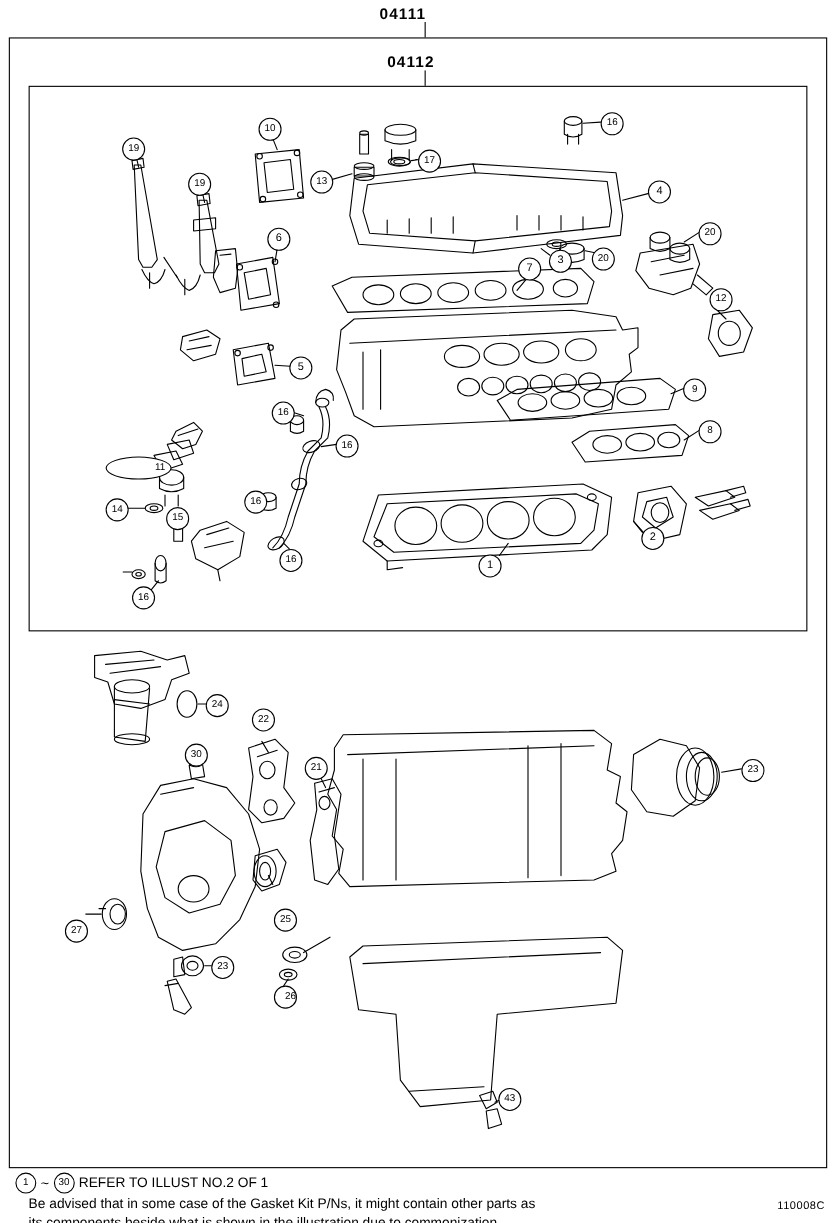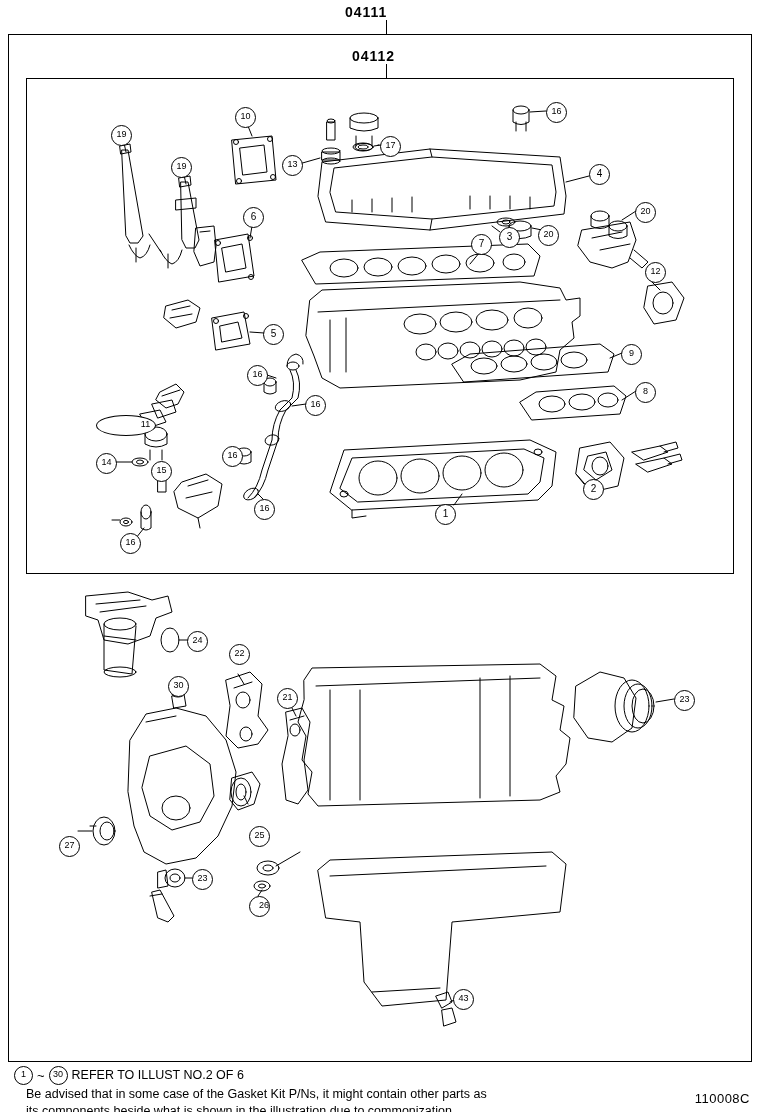--- a/index.html
+++ b/index.html
@@ -95,21 +95,21 @@
     line-height: 15px;
     text-align: center;
   }
   #footnote-head .tilde { font-size: 13px; }
   #footnote-head .text { font-size: 12.5px; }
   .footnote-line { font-size: 12.5px; margin-left: 12px; }
   #diagram-code {
     position: absolute;
     right: 10px;
     top: 1091px;
-    font-size: 13px;
+    font-size: 10px;
     letter-spacing: 0.5px;
   }
 
   
   #art {
     position: absolute;
     left: 0; top: 0;
     width: 760px; height: 1112px;
     pointer-events: none;
   }
@@ -447,20 +447,20 @@
   <div class="callout small" style="left:249px; top:896px;text-align:right;">26</div>
   <div class="callout small" style="left:59px;  top:822px;margin-top:14px;">27</div>
   <div class="callout small" style="left:453px; top:989px;">43</div>
   <div class="callout small" style="left:168px; top:676px;">30</div>
 
   <div id="footer">
     <div id="footnote-head">
       <span class="bubble">1</span>
       <span class="tilde">~</span>
       <span class="bubble">30</span>
-      <span class="text">REFER TO ILLUST NO.2 OF 6</span>
+      <span class="text">REFER TO ILLUST NO.2 OF 1</span>
     </div>
     <div class="footnote-line">Be advised that in some case of the Gasket Kit P/Ns, it might contain other parts as</div>
     <div class="footnote-line">its components beside what is shown in the illustration due to commonization.</div>
   </div>
 
   <div id="diagram-code">110008C</div>
 </div>
 
 </body></html>

